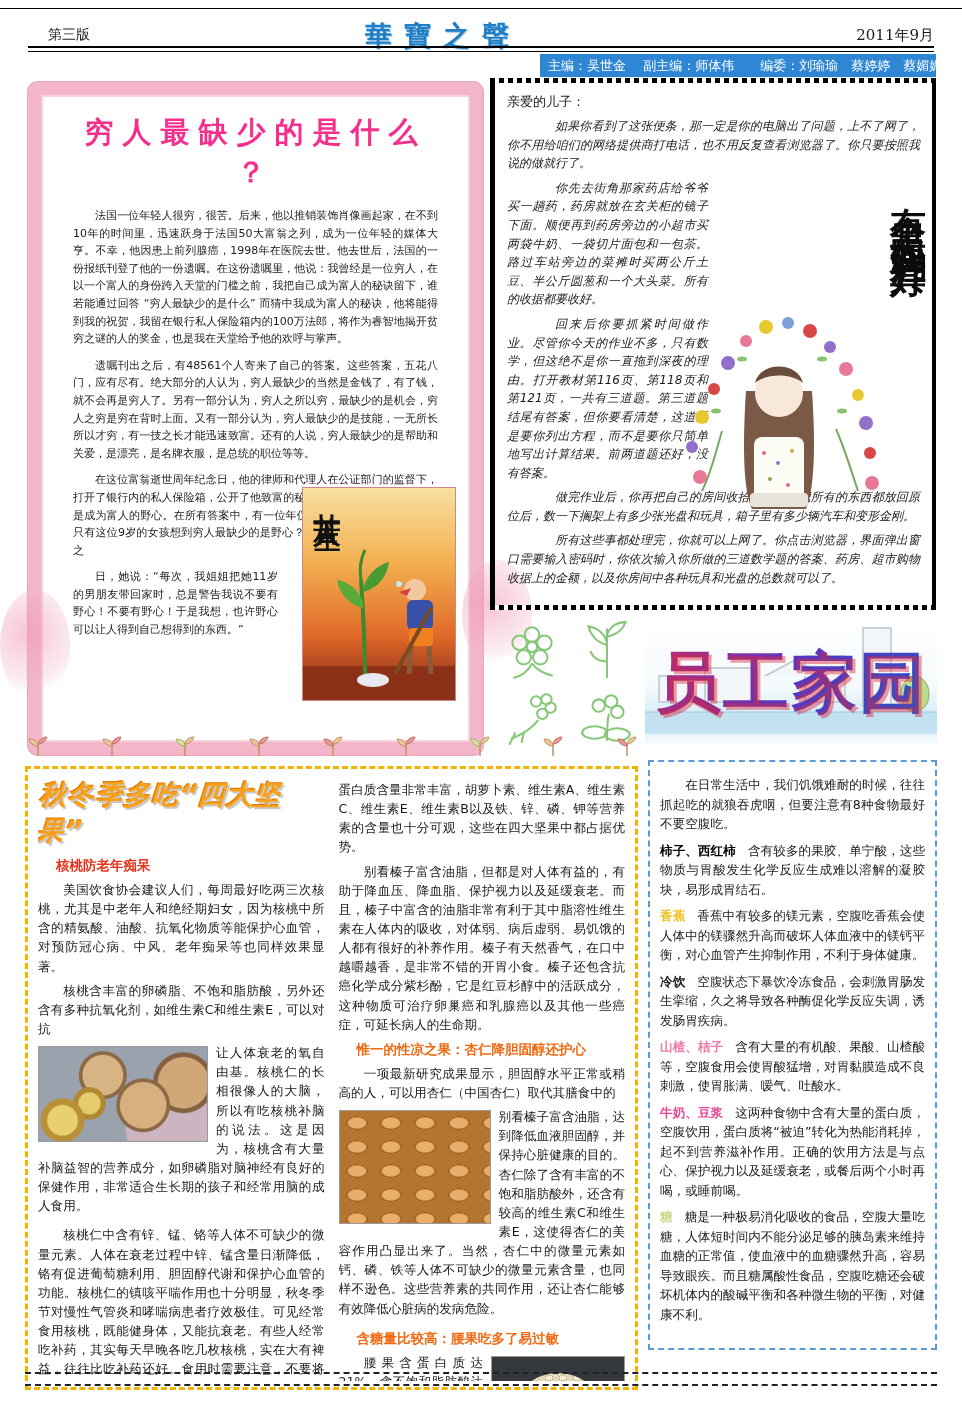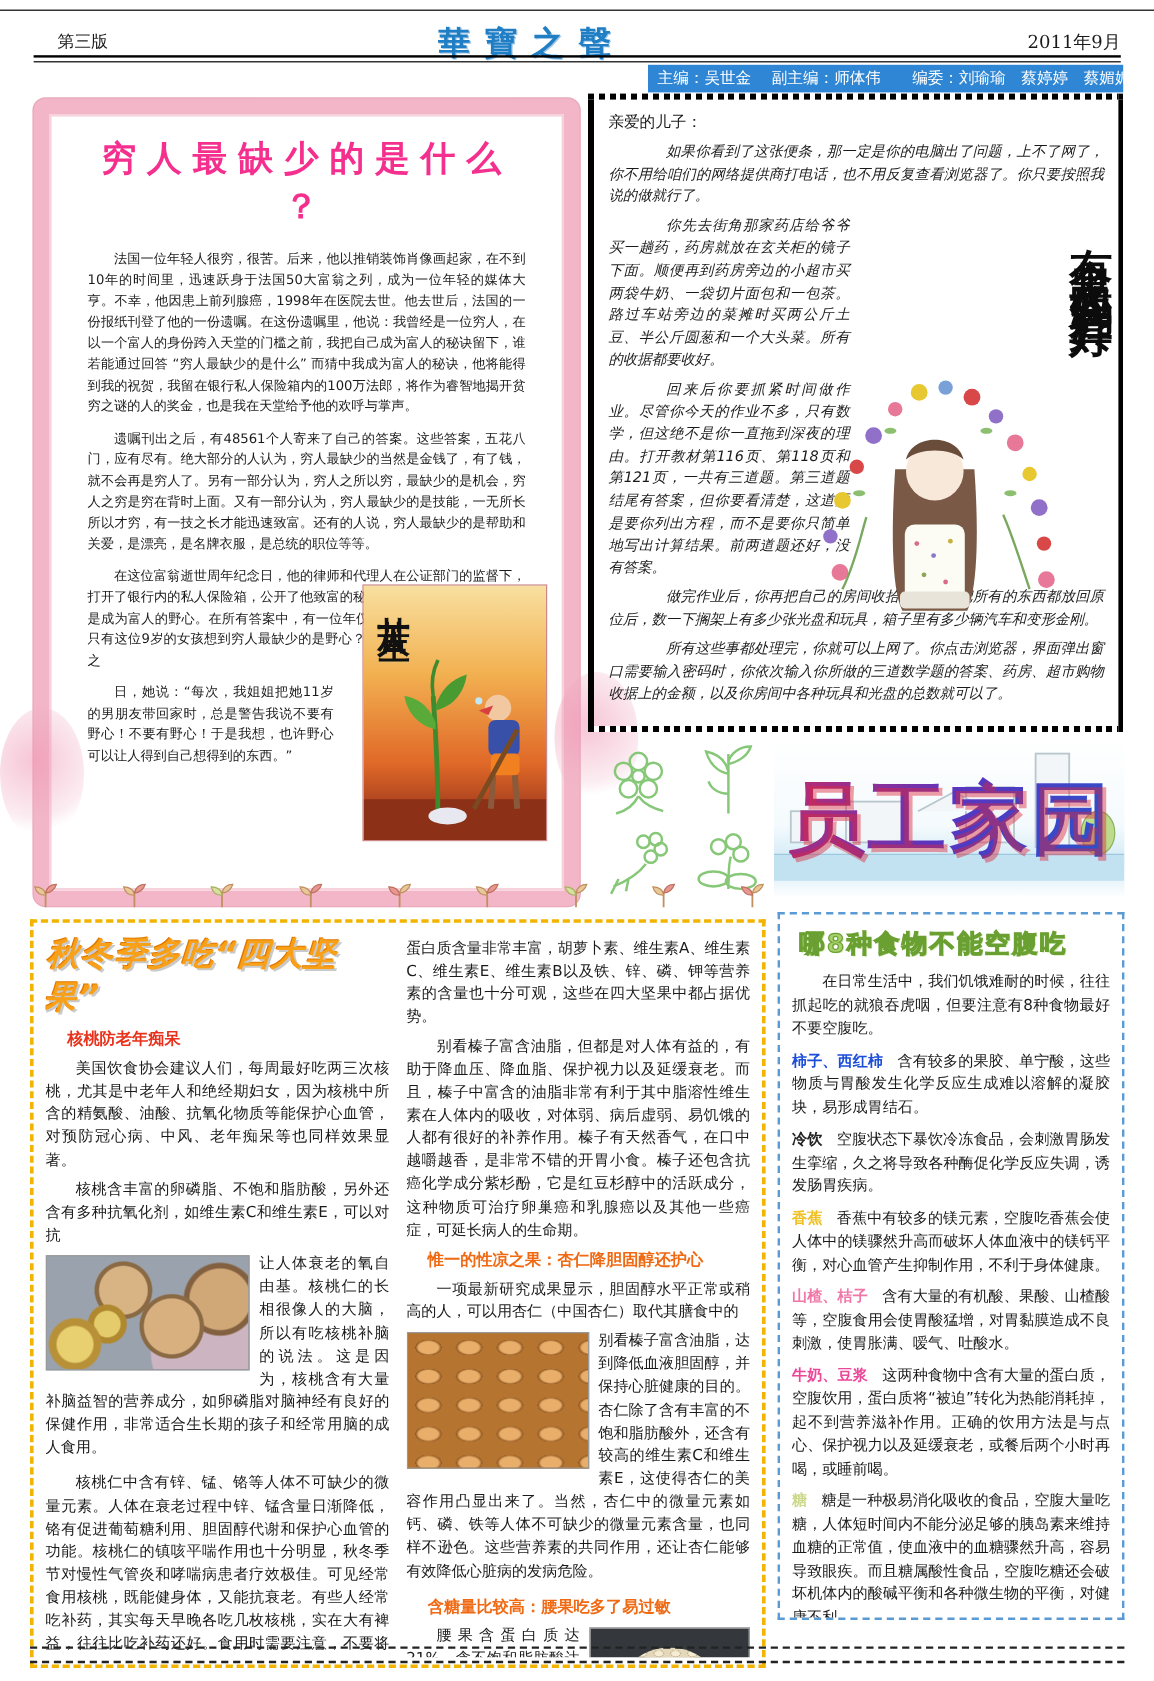--- a/index.html
+++ b/index.html
@@ -320,25 +320,24 @@
               <div class="cashew-dots"></div>
             </div>
           <p>腰果含蛋白质达21%，含不饱和脂肪酸达40%，富含钙、磷、锌、铁等微量元素，具有抗氧化、防衰老、抗肿瘤和抗心血管病的作用。而其所含的脂肪多为不饱和脂肪酸，其中油酸占总脂肪酸的67.4%，亚油酸占19.8%，是高血脂、冠心病患者的食疗佳果。</p>
 
         </div>
       </div>
     </div>
   </div>
 
   <div class="foodsbox">
-    <div class="foods-title">哪8种食物不能空腹吃</div>
     <p class="intro">在日常生活中，我们饥饿难耐的时候，往往抓起吃的就狼吞虎咽，但要注意有8种食物最好不要空腹吃。</p>
-    <p><b class="term" style="color: #1d4ed8;">柿子、西红柿</b><span>含有较多的果胶、单宁酸，这些物质与胃酸发生化学反应生成难以溶解的凝胶块，易形成胃结石。</span></p>
+    <p><b class="term" style="color: #000000;">柿子、西红柿</b><span>含有较多的果胶、单宁酸，这些物质与胃酸发生化学反应生成难以溶解的凝胶块，易形成胃结石。</span></p>
+    <p><b class="term" style="color: rgb(240, 192, 32);">香蕉</b><span>香蕉中有较多的镁元素，空腹吃香蕉会使人体中的镁骤然升高而破坏人体血液中的镁钙平衡，对心血管产生抑制作用，不利于身体健康。</span></p>
     <p><b class="term" style="color: rgb(34, 34, 34);">冷饮</b><span>空腹状态下暴饮冷冻食品，会刺激胃肠发生挛缩，久之将导致各种酶促化学反应失调，诱发肠胃疾病。</span></p>
-    <p><b class="term" style="color: rgb(240, 192, 32);">香蕉</b><span>香蕉中有较多的镁元素，空腹吃香蕉会使人体中的镁骤然升高而破坏人体血液中的镁钙平衡，对心血管产生抑制作用，不利于身体健康。</span></p>
     <p><b class="term" style="color: rgb(240, 120, 168);">山楂、桔子</b><span>含有大量的有机酸、果酸、山楂酸等，空腹食用会使胃酸猛增，对胃黏膜造成不良刺激，使胃胀满、嗳气、吐酸水。</span></p>
     <p><b class="term" style="color: #ec4899;">牛奶、豆浆</b><span>这两种食物中含有大量的蛋白质，空腹饮用，蛋白质将“被迫”转化为热能消耗掉，起不到营养滋补作用。正确的饮用方法是与点心、保护视力以及延缓衰老，或餐后两个小时再喝，或睡前喝。</span></p>
     <p><b class="term" style="color: rgb(204, 216, 140);">糖</b><span>糖是一种极易消化吸收的食品，空腹大量吃糖，人体短时间内不能分泌足够的胰岛素来维持血糖的正常值，使血液中的血糖骤然升高，容易导致眼疾。而且糖属酸性食品，空腹吃糖还会破坏机体内的酸碱平衡和各种微生物的平衡，对健康不利。</span></p>
 
   </div>
 
   <div class="botdash" style="top:1372px;"></div>
   <div class="botdash" style="top:1384px;"></div>
 
 </div>

